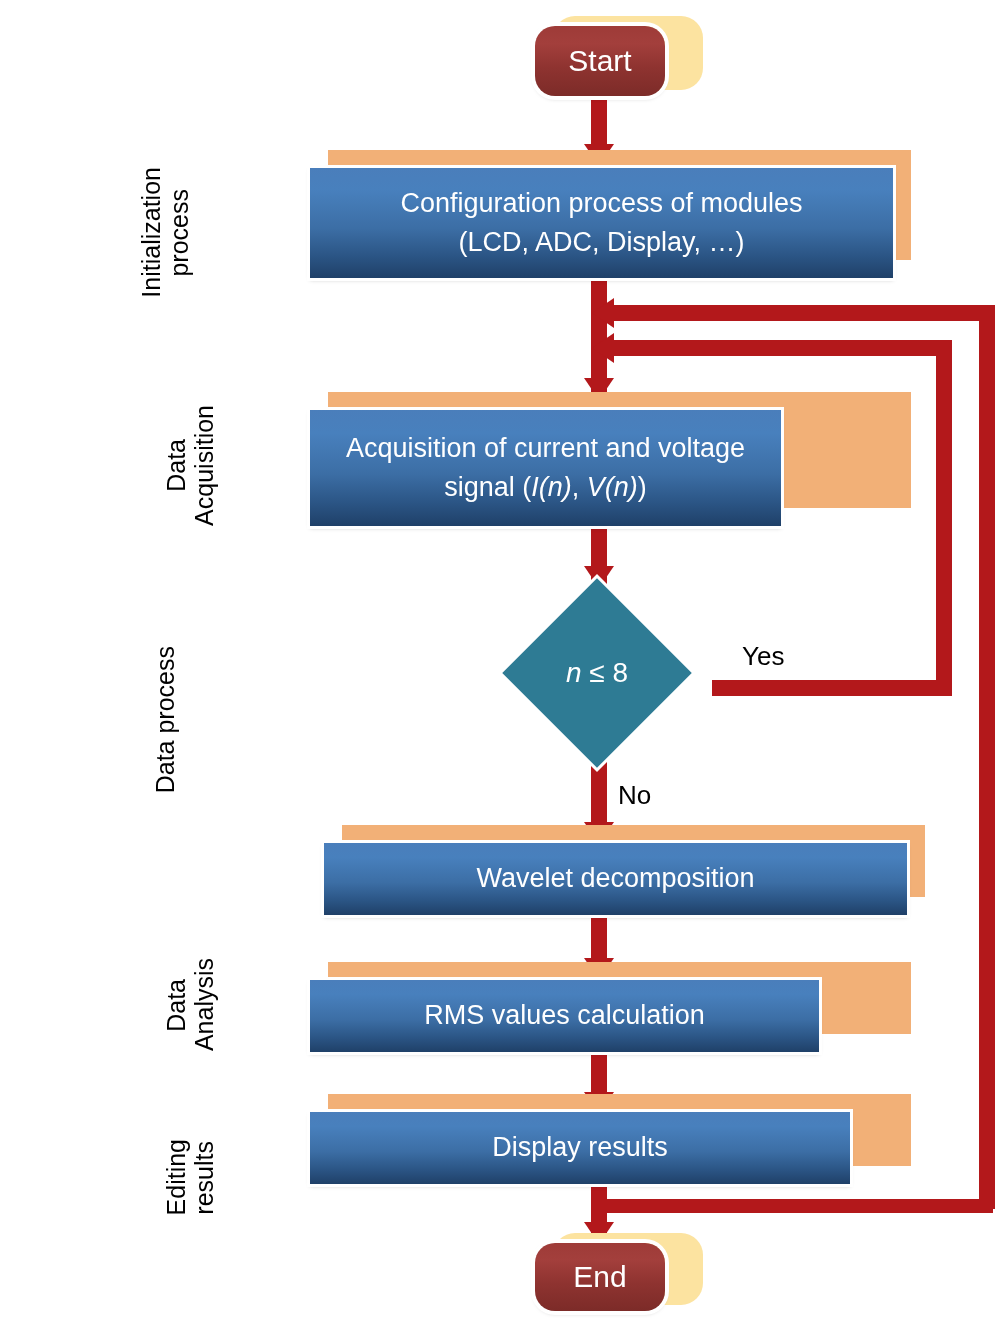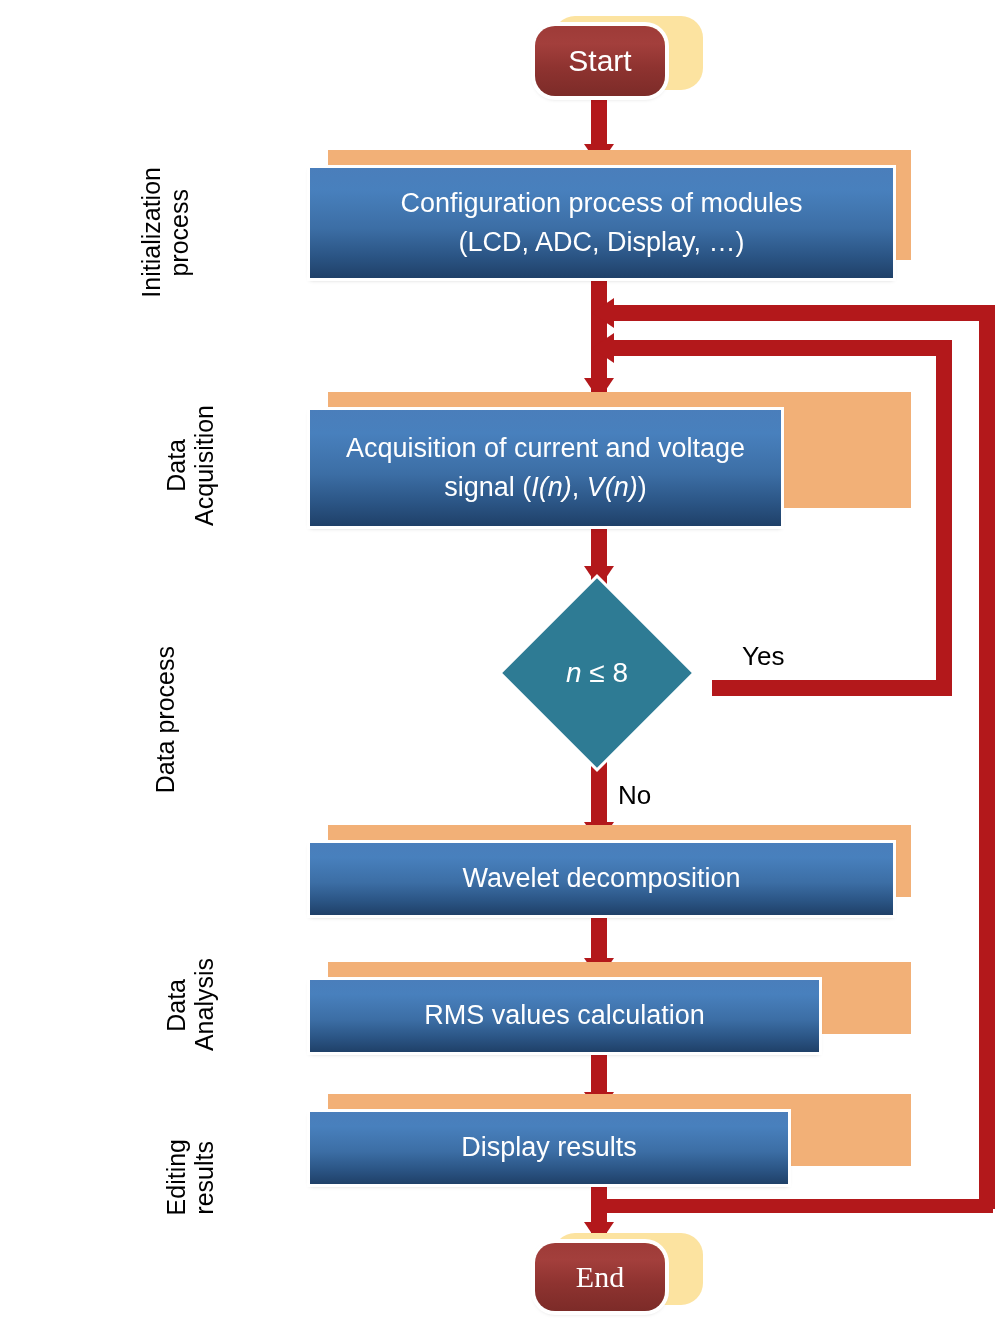--- a/index.html
+++ b/index.html
@@ -209,41 +209,41 @@
   <div class="decision" style="left:478px;top:578px;width:238px;height:190px;">
     <div class="dshadow" style="left:52px;top:28px;width:134px;height:134px;"></div>
     <div class="dbody" style="left:52px;top:28px;width:134px;height:134px;"></div>
     <div class="dtext">
       <span>
         <em>n</em><span> ≤ 8</span>
       </span>
     </div>
   </div>
 
-  <div class="proc" style="left:310px;top:843px;width:583px;height:52px;">
+  <div class="proc" style="left:324px;top:843px;width:583px;height:52px;">
     <div class="shadow" style="left:18px;top:-18px;width:583px;height:72px;"></div>
     <div class="body" style="width:583px;height:72px;">
       <div>Wavelet decomposition</div>
     </div>
   </div>
 
   <div class="proc" style="left:310px;top:980px;width:583px;height:72px;">
     <div class="shadow" style="left:18px;top:-18px;width:583px;height:72px;"></div>
     <div class="body" style="width:509px;height:72px;">
       <div>RMS values calculation</div>
     </div>
   </div>
 
   <div class="proc" style="left:310px;top:1112px;width:583px;height:72px;">
     <div class="shadow" style="left:18px;top:-18px;width:583px;height:72px;"></div>
-    <div class="body" style="width:478px;height:72px;">
+    <div class="body" style="width:540px;height:72px;">
       <div>Display results</div>
     </div>
   </div>
 
   <div class="term" style="left:535px;top:1243px;width:150px;height:72px;">
     <div class="shadow" style="left:18px;top:-10px;width:150px;height:72px;"></div>
-    <div class="body" style="width:130px;height:68px;font-family:Liberation Serif, serif;">
+    <div class="body" style="width:130px;height:68px;">
       <span>End</span>
     </div>
   </div>
 
 </div>
 
 </body></html>

